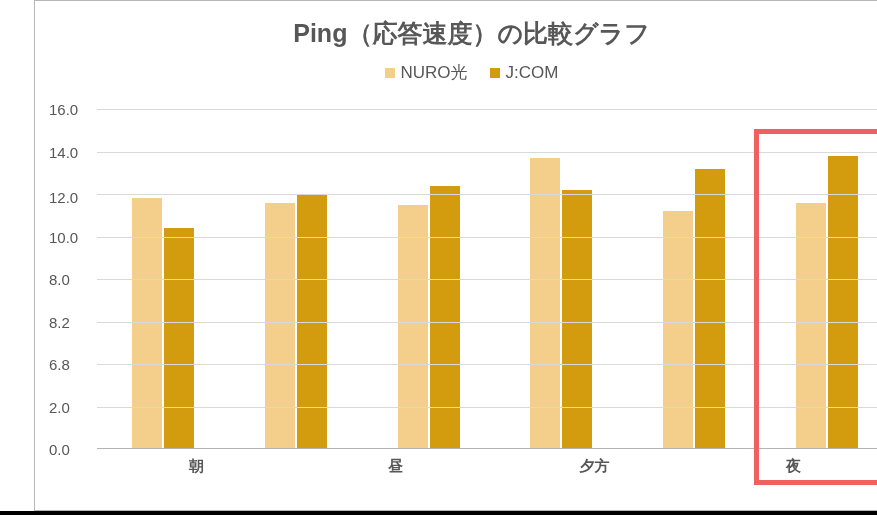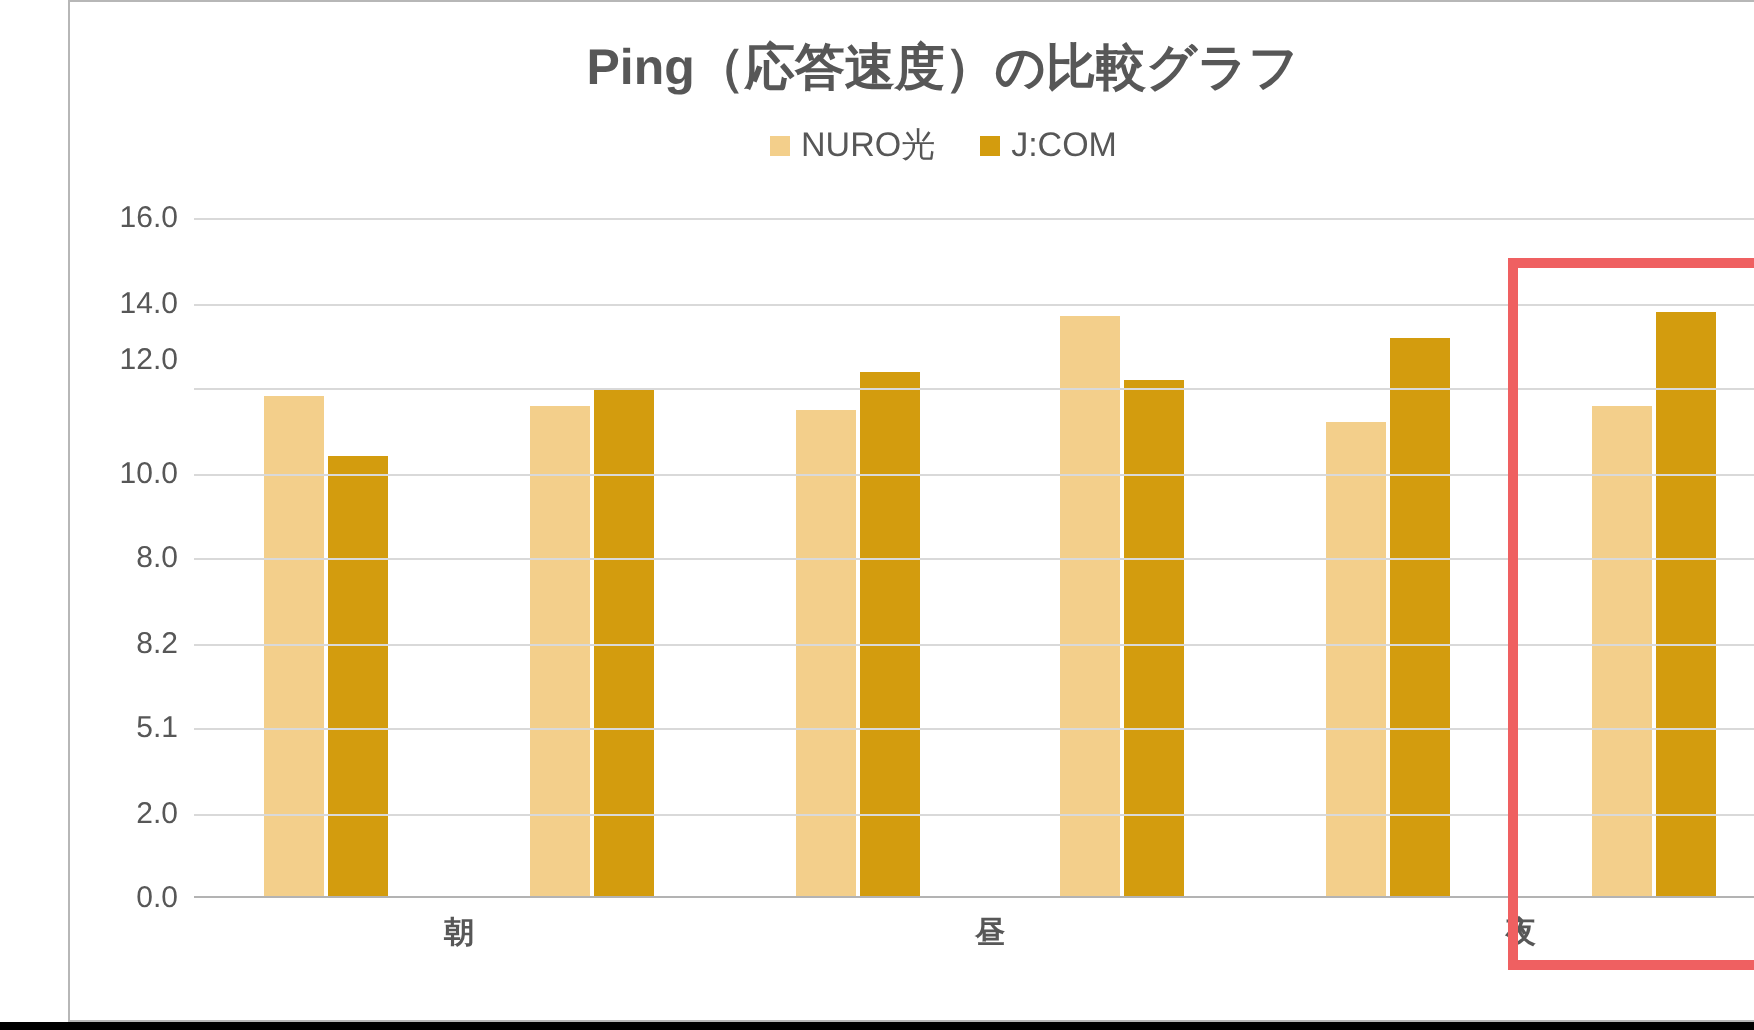--- a/index.html
+++ b/index.html
@@ -81,21 +81,21 @@
     position: absolute;
     left: 0;
     bottom: 0;
     width: 100%;
     border-top: 1px solid #b3b3b3;
   }
   .y-tick-label {
     position: absolute;
     right: 804px;      
     width: 40px;
-    text-align: right;
+    text-align: left;
     font-size: 15px;
     color: #575757;
     transform: translateY(-50%);
   }
   .groups {
     position: absolute;
     left: 0;
     top: 0;
     width: 100%;
     height: 100%;
@@ -179,38 +179,39 @@
       <div class="group">
           <div class="bar light" style="left: 35.3333px; height: 246.5px;"></div>
           <div class="bar dark" style="left: 67.3333px; height: 293.25px;"></div>
         </div>
     </div>
     <div class="axis-line"></div>
   <div class="y-tick-label" style="top: 340px;">0.0</div>
       <div class="gridline" style="top: 297.5px;"></div>
       <div class="y-tick-label" style="top: 297.5px;">2.0</div>
       <div class="gridline" style="top: 255px;"></div>
-      <div class="y-tick-label" style="top: 255px;">5.1</div>
+      <div class="y-tick-label" style="top: 255px;">6.8</div>
       <div class="gridline" style="top: 212.5px;"></div>
       <div class="y-tick-label" style="top: 212.5px;">8.2</div>
       <div class="gridline" style="top: 170px;"></div>
       <div class="y-tick-label" style="top: 170px;">8.0</div>
       <div class="gridline" style="top: 127.5px;"></div>
       <div class="y-tick-label" style="top: 127.5px;">10.0</div>
       <div class="gridline" style="top: 85px;"></div>
-      <div class="y-tick-label" style="top: 71px;">12.0</div>
+      <div class="y-tick-label" style="top: 88px;">12.0</div>
       <div class="gridline" style="top: 42.5px;"></div>
       <div class="y-tick-label" style="top: 42.5px;">14.0</div>
       <div class="gridline" style="top: 0px;"></div>
       <div class="y-tick-label" style="top: 0px;">16.0</div>
     </div>
 
   <div class="x-labels">
     <div class="x-label">朝</div>
     <div class="x-label">昼</div>
+    <div class="x-label">夕方</div>
     <div class="x-label">夜</div>
   </div>
 
   <div class="highlight-box" id="highlight" style="left: 719.333px; width: 140.667px; top: 128px; height: 356px;"></div>
 
 </div>
 
 <div class="bottom-edge"></div>
 
 </body></html>

